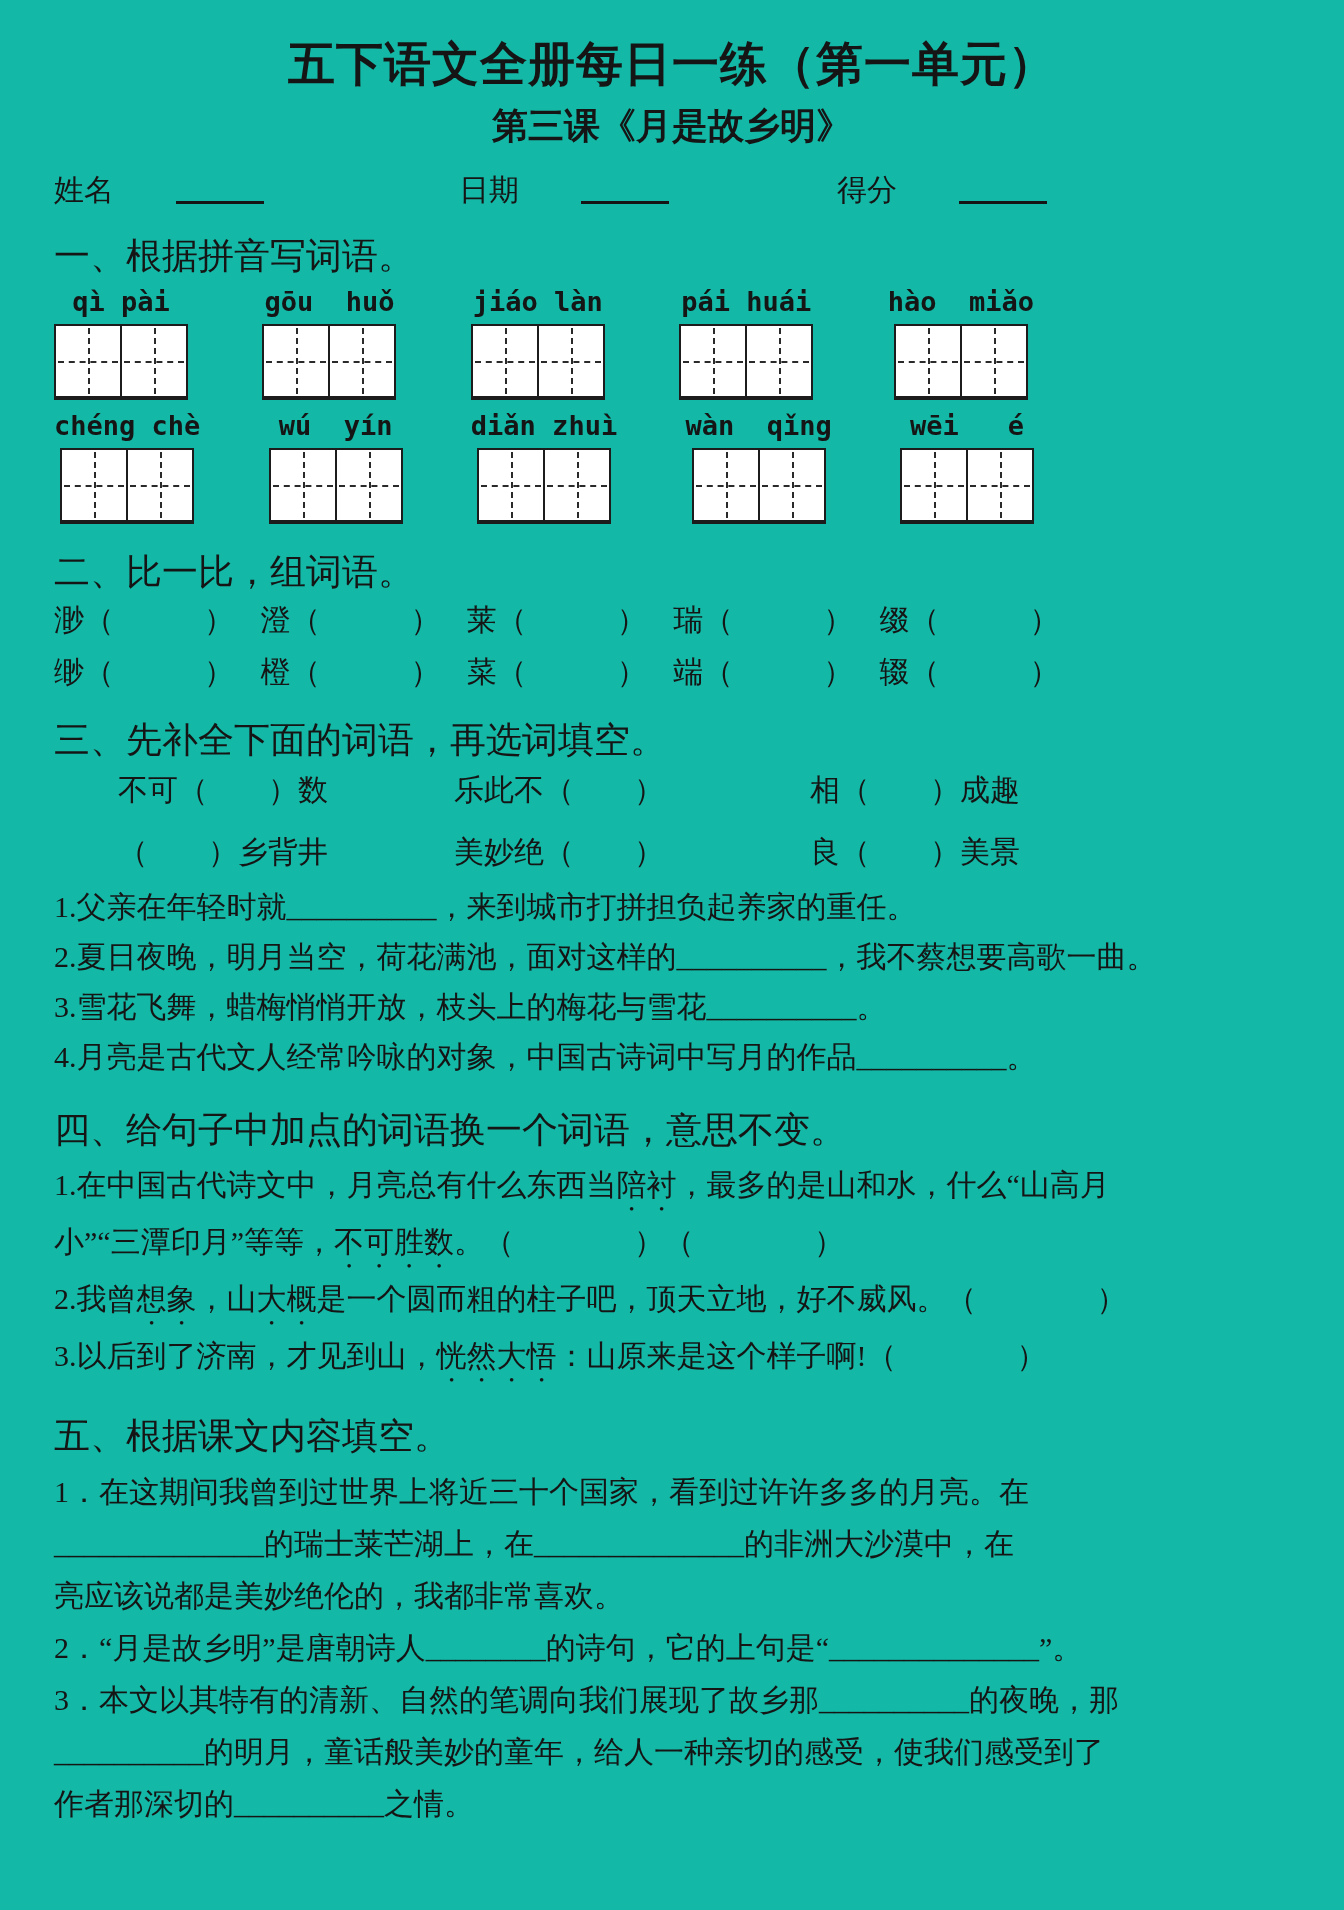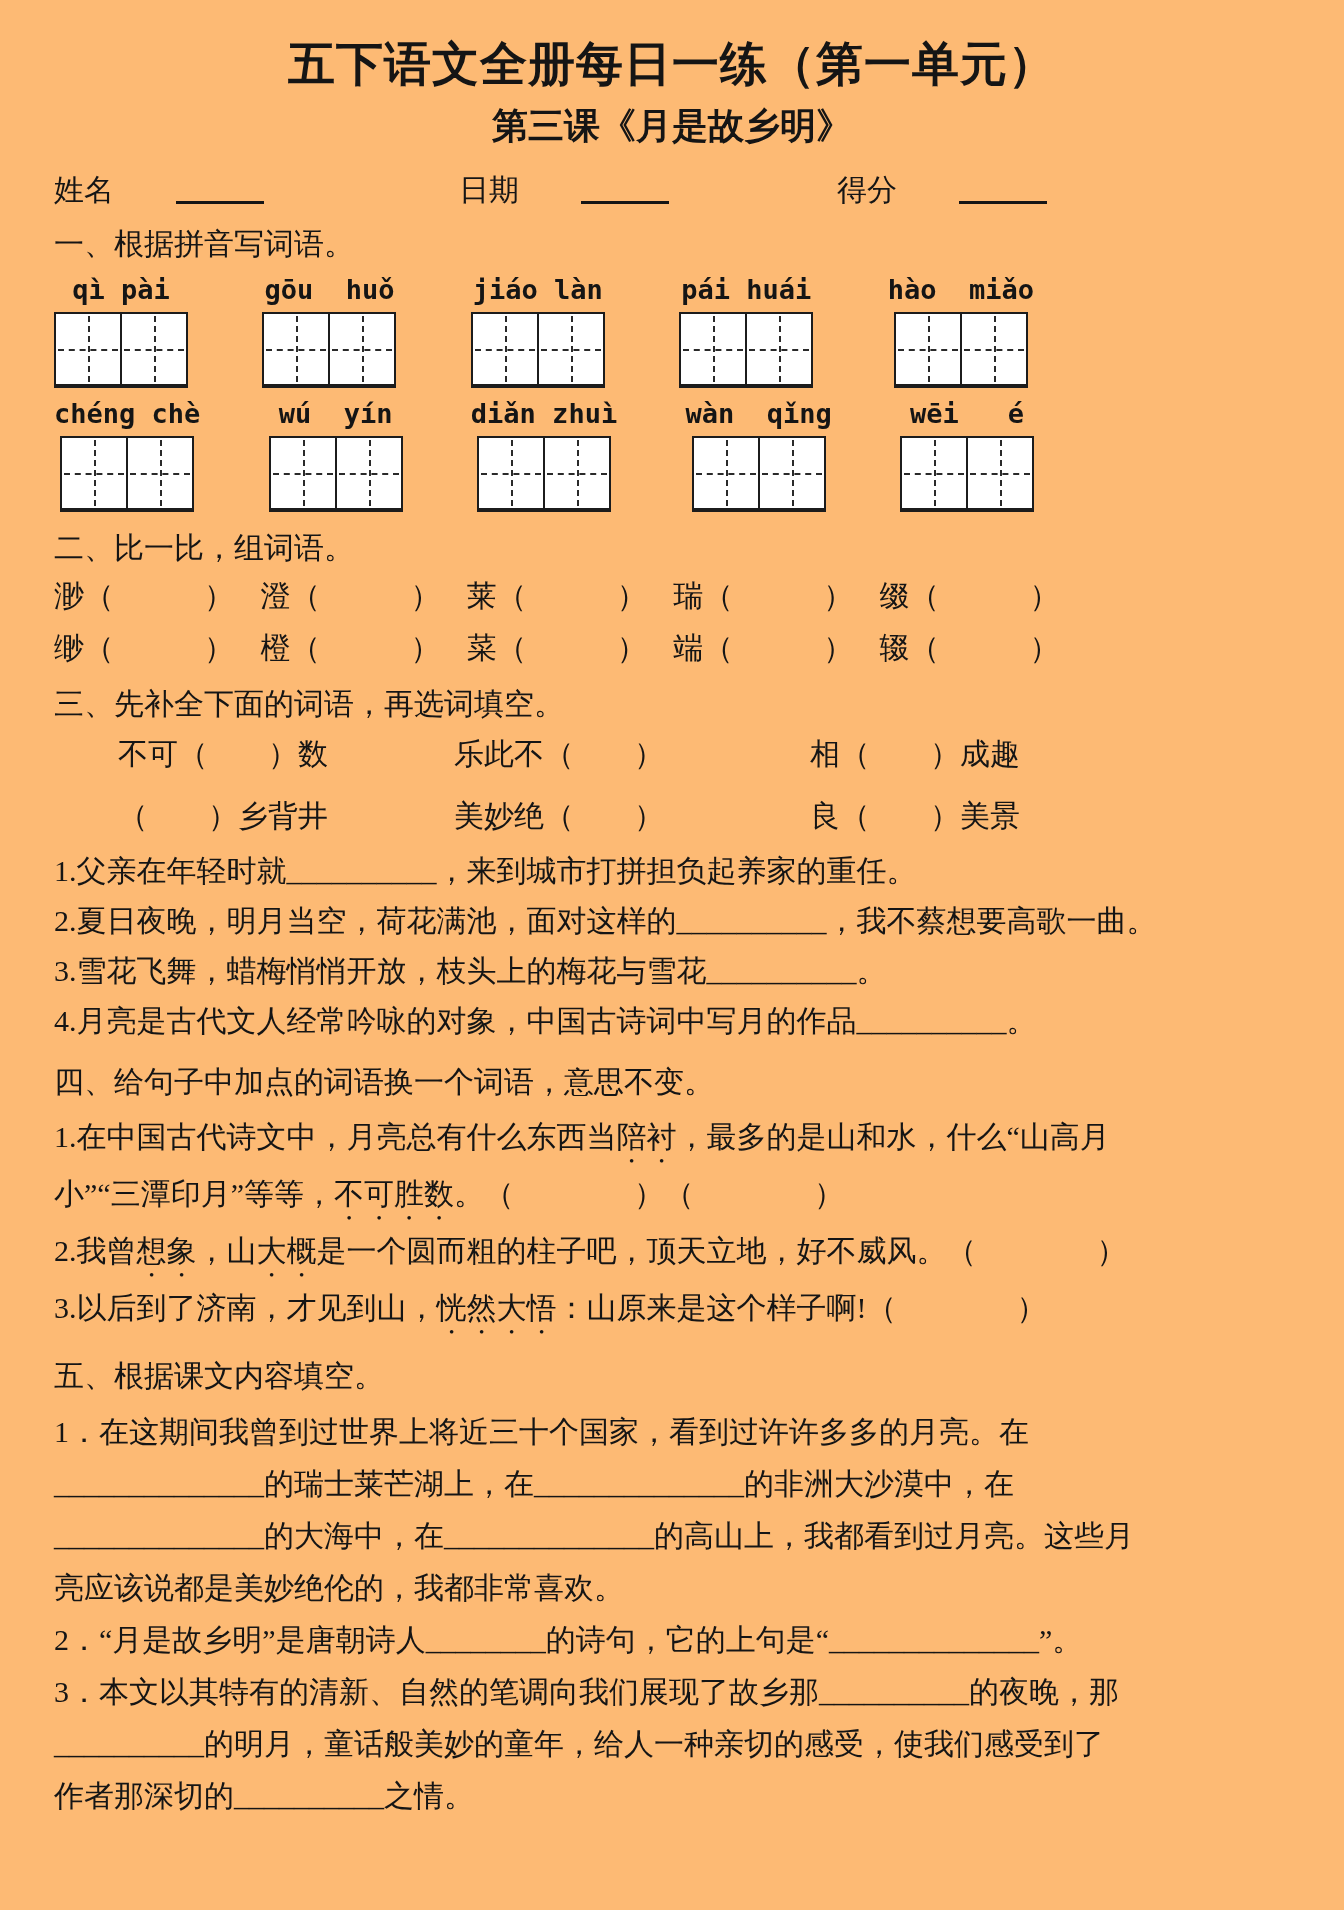--- a/index.html
+++ b/index.html
@@ -1,20 +1,20 @@
 <!DOCTYPE html>
 <html><head>
 <meta charset="utf-8">
 <style>
   html,body{margin:0;padding:0;background:#ffffff;}
   .page{
     position:relative;
     width:1344px;height:1910px;
     margin:0 auto;
-    background:#fdba74;
+    background:#14b8a6;
     color:#151515;
     font-family:"Liberation Serif","DejaVu Serif",serif;
     box-sizing:border-box;
     padding:30px 54px 0 54px;
     overflow:hidden;
   }
   .title{
     font-family:"Liberation Sans","DejaVu Sans",sans-serif;
     font-weight:bold;font-size:47px;line-height:56px;
     text-align:center;margin:6px 0 0 0;letter-spacing:1px;
@@ -22,21 +22,21 @@
   .subtitle{
     font-family:Liberation Sans, sans-serif;
     font-weight:bold;font-size:36px;line-height:44px;
     text-align:center;margin:12px 0 0 0;
   }
   .hdr-row{display:flex;align-items:flex-end;margin-top:24px;font-size:30px;line-height:36px;}
   .hdr-field{display:flex;align-items:flex-end;gap:48px;}
   .hdr-field.f1{width:405px;}
   .hdr-field.f2{width:378px;}
   .blankline{display:inline-block;width:88px;height:6px;border-bottom:3px solid #151515;margin:0 0 4px 14px;}
-  .sec-heading{font-size:30px;line-height:40px;margin-top:16px;}
+  .sec-heading{font-size:36px;line-height:40px;margin-top:28px;}
   
   .tzg-rows{width:980px;}
   .tzg-row{display:flex;justify-content:space-between;margin-top:10px;}
   .tzg-col{display:flex;flex-direction:column;align-items:center;}
   .pinyin{
     font-family:"DejaVu Sans Mono","Liberation Mono",monospace;
     font-size:27px;line-height:32px;margin-bottom:6px;white-space:pre;font-weight:bold;
   }
   .tzg-group{display:flex;border:2.5px solid #1c1c1c;border-bottom-width:4px;background:#fff;}
   .tzg-cell{width:64px;height:70px;position:relative;}
@@ -256,21 +256,20 @@
       <div class="sentence"><span>1.在中国古代诗文中，月亮总有什么东西当</span><span class="em">陪衬</span><span>，最多的是山和水，什么“山高月</span></div>
       <div class="sentence"><span>小”“三潭印月”等等，</span><span class="em">不可胜数</span><span>。（　　　　）（　　　　）</span></div>
       <div class="sentence"><span>2.我曾</span><span class="em">想象</span><span>，山</span><span class="em">大概</span><span>是一个圆而粗的柱子吧，顶天立地，好不威风。（　　　　）</span></div>
       <div class="sentence"><span>3.以后到了济南，才见到山，</span><span class="em">恍然大悟</span><span>：山原来是这个样子啊!（　　　　）</span></div>
     </div>
 
   <div class="sec-heading">五、根据课文内容填空。</div>
   <div class="sentences s5-lines">
       <div class="sentence">1．在这期间我曾到过世界上将近三十个国家，看到过许许多多的月亮。在</div>
       <div class="sentence">______________的瑞士莱芒湖上，在______________的非洲大沙漠中，在</div>
-      <div class="sentence">______________的大海中，在______________的高山上，我都看到过月亮。这些月</div>
       <div class="sentence">亮应该说都是美妙绝伦的，我都非常喜欢。</div>
       <div class="sentence">2．“月是故乡明”是唐朝诗人________的诗句，它的上句是“______________”。</div>
       <div class="sentence">3．本文以其特有的清新、自然的笔调向我们展现了故乡那__________的夜晚，那</div>
       <div class="sentence">__________的明月，童话般美妙的童年，给人一种亲切的感受，使我们感受到了</div>
       <div class="sentence">作者那深切的__________之情。</div>
     </div>
 
 </div>
 
 </body></html>

